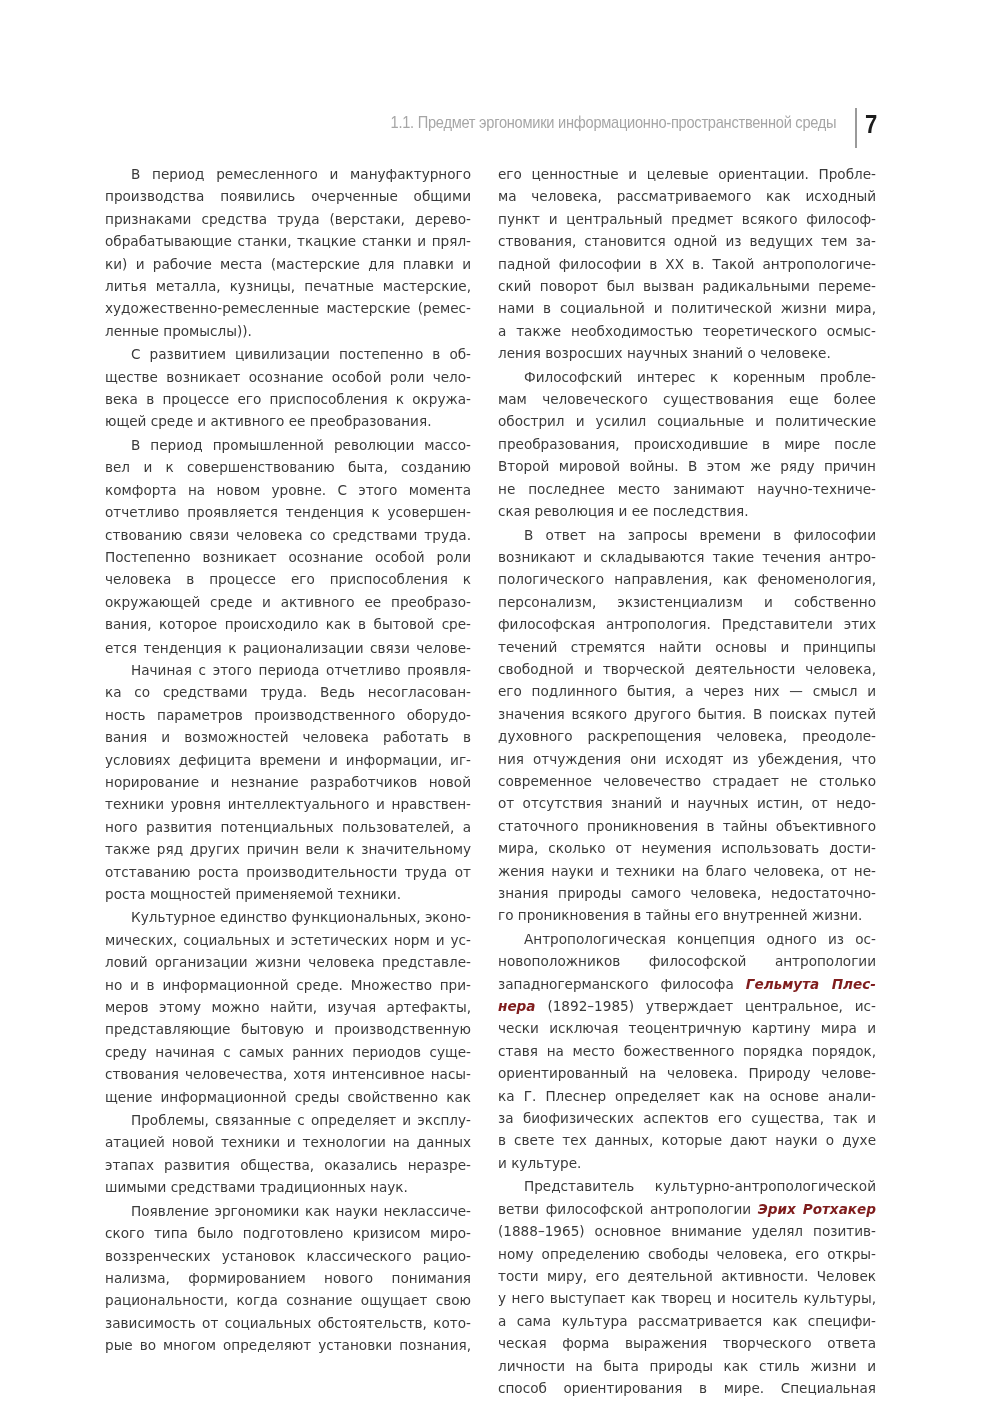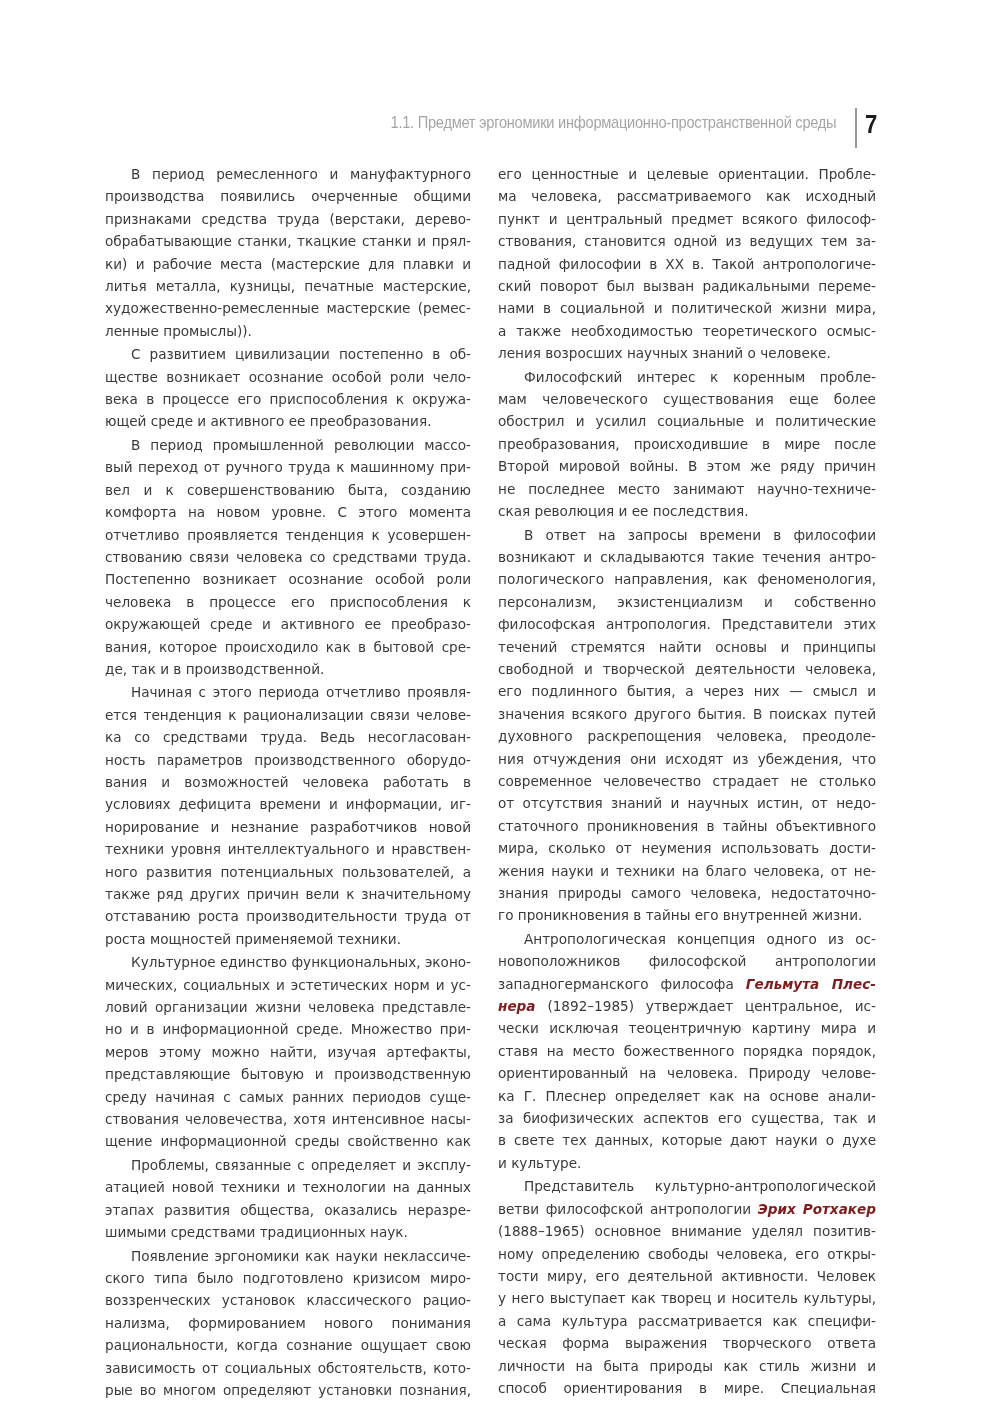--- a/index.html
+++ b/index.html
@@ -51,34 +51,32 @@
         <span class="ln last">ленные промыслы)).</span>
       </p>
       <p>
         <span class="ln first">С развитием цивилизации постепенно в об-</span>
         <span class="ln">ществе возникает осознание особой роли чело-</span>
         <span class="ln">века в процессе его приспособления к окружа-</span>
         <span class="ln last">ющей среде и активного ее преобразования.</span>
       </p>
       <p>
         <span class="ln first">В период промышленной революции массо-</span>
-        <span class="ln">вый переход от ручного труда к машинному при-</span>
         <span class="ln">вел и к совершенствованию быта, созданию</span>
         <span class="ln">комфорта на новом уровне. С этого момента</span>
         <span class="ln">отчетливо проявляется тенденция к усовершен-</span>
         <span class="ln">ствованию связи человека со средствами труда.</span>
         <span class="ln">Постепенно возникает осознание особой роли</span>
         <span class="ln">человека в процессе его приспособления к</span>
         <span class="ln">окружающей среде и активного ее преобразо-</span>
         <span class="ln">вания, которое происходило как в бытовой сре-</span>
-        <span class="ln last">де, так и в производственной.</span>
       </p>
       <p>
+        <span class="ln">ется тенденция к рационализации связи челове-</span>
         <span class="ln first">Начиная с этого периода отчетливо проявля-</span>
-        <span class="ln">ется тенденция к рационализации связи челове-</span>
         <span class="ln">ка со средствами труда. Ведь несогласован-</span>
         <span class="ln">ность параметров производственного оборудо-</span>
         <span class="ln">вания и возможностей человека работать в</span>
         <span class="ln">условиях дефицита времени и информации, иг-</span>
         <span class="ln">норирование и незнание разработчиков новой</span>
         <span class="ln">техники уровня интеллектуального и нравствен-</span>
         <span class="ln">ного развития потенциальных пользователей, а</span>
         <span class="ln">также ряд других причин вели к значительному</span>
         <span class="ln">отставанию роста производительности труда от</span>
         <span class="ln last">роста мощностей применяемой техники.</span>

